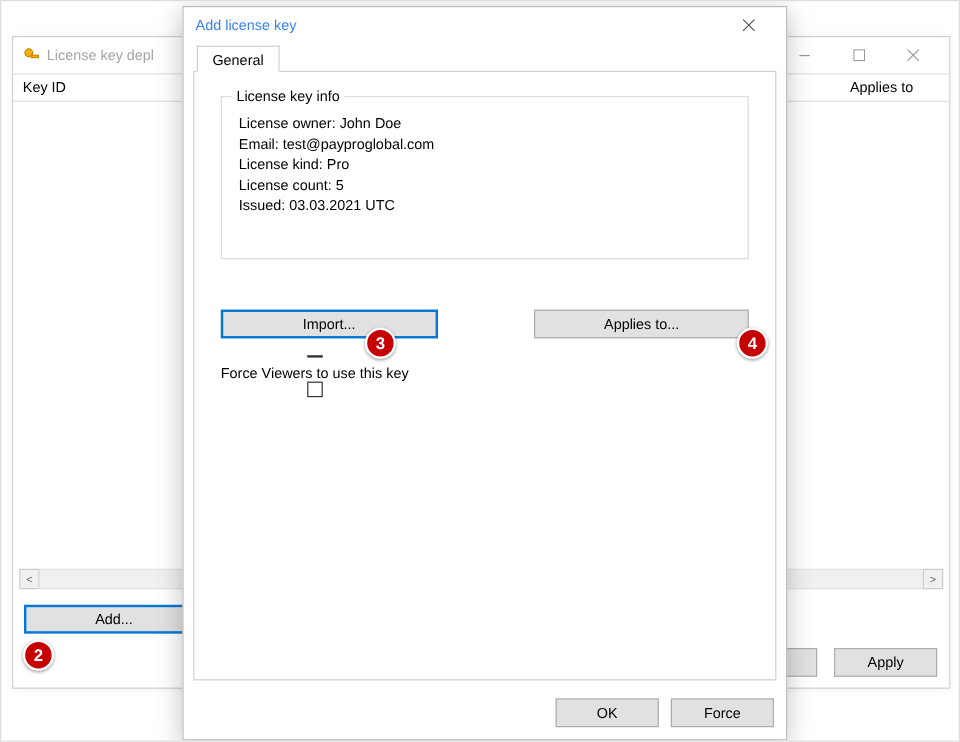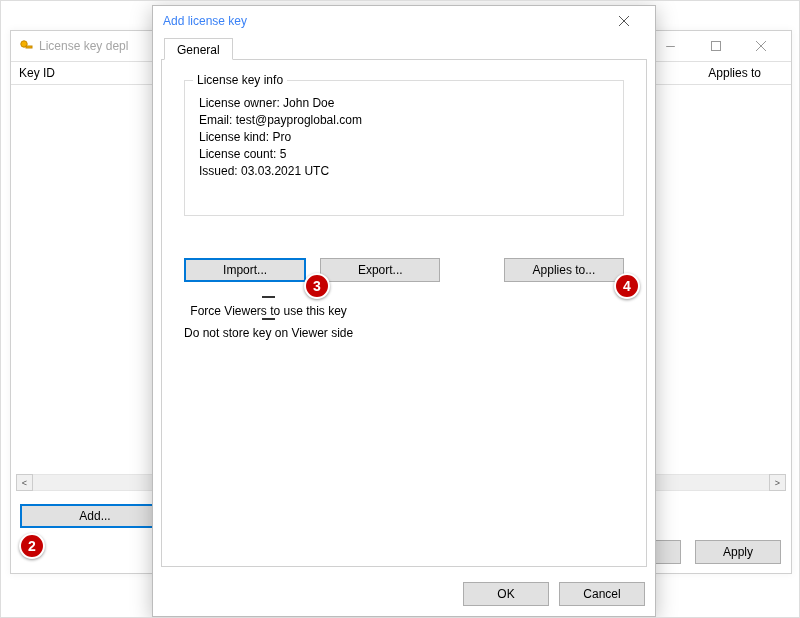--- a/index.html
+++ b/index.html
@@ -118,36 +118,34 @@
       <div class="info-lines">
         <div>License owner: John Doe</div>
         <div>Email: test@payproglobal.com</div>
         <div>License kind: Pro</div>
         <div>License count: 5</div>
         <div>Issued: 03.03.2021 UTC</div>
       </div>
     </div>
     <div class="btn-row">
       <div class="wbtn primary">Import...</div>
-      <div class="wbtn">Export...</div>
       <div class="spacer-btn"></div>
       <div class="wbtn">Applies to...</div>
     </div>
     <div class="checks">
       <div class="chk-row">
         <div class="chk-box"></div>
         <span>Force Viewers to use this key</span>
       </div>
       <div class="chk-row">
         <div class="chk-box"></div>
-        <span>Do not store key on Viewer side</span>
       </div>
     </div>
   </div>
   <div class="dlg-bottom">
     <div class="wbtn">OK</div>
-    <div class="wbtn">Cancel</div>
+    <div class="wbtn">Force</div>
   </div>
 </div>
 
 <div class="badge" style="left:18px; top:532px;">2</div>
 <div class="badge" style="left:303px; top:272px;">3</div>
 <div class="badge" style="left:613px; top:272px;">4</div>
 
 </body></html>

